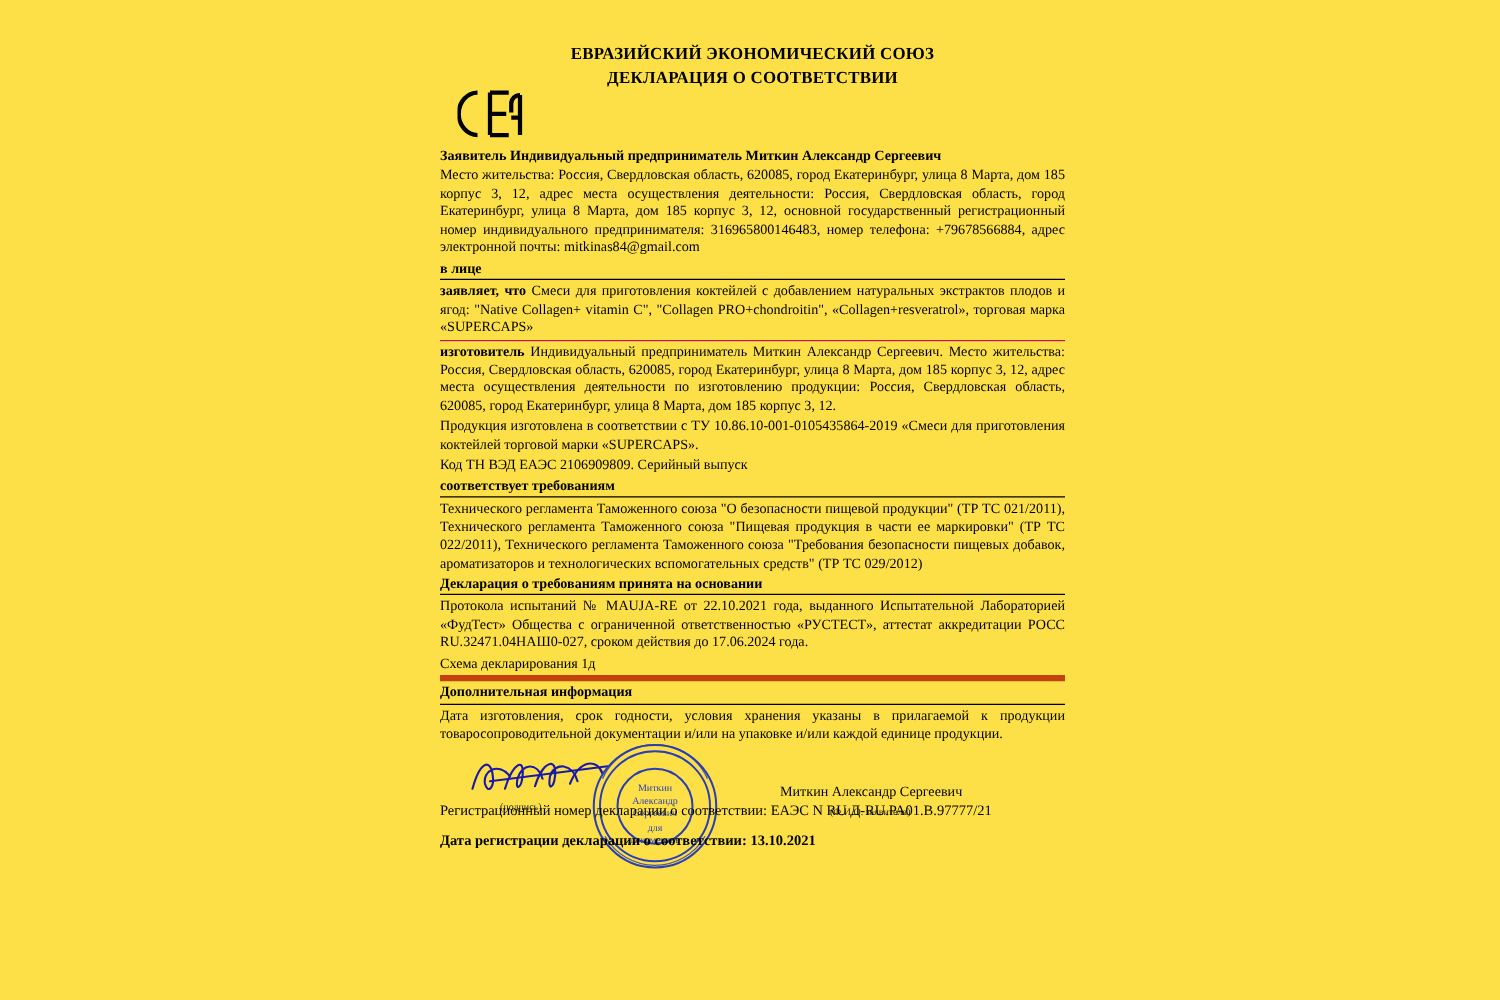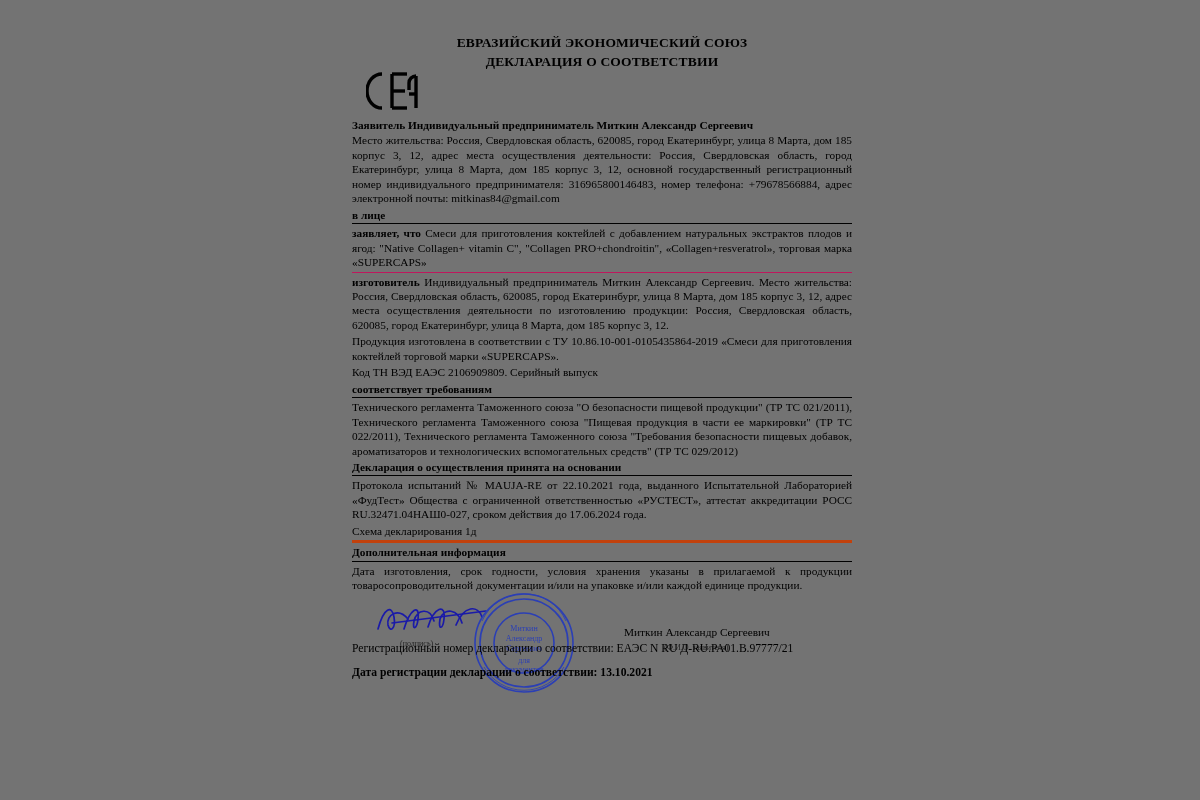--- a/index.html
+++ b/index.html
@@ -9,21 +9,21 @@
   }
   body {
     width: 1200px;
     height: 800px;
     font-family: "Liberation Serif", serif;
   }
   .page {
     position: relative;
     width: 1200px;
     height: 800px;
-    background: #737373;
+    background: #fde047;
     overflow: hidden;
   }
   .doc {
     position: absolute;
     left: 352px;
     top: 34px;
     width: 500px;
     color: #000;
   }
   .title {
@@ -174,23 +174,23 @@
       <span class="b">изготовитель</span>
       <span>Индивидуальный предприниматель Миткин Александр Сергеевич. Место жительства: Россия, Свердловская область, 620085, город Екатеринбург, улица 8 Марта, дом 185 корпус 3, 12, адрес места осуществления деятельности по изготовлению продукции: Россия, Свердловская область, 620085, город Екатеринбург, улица 8 Марта, дом 185 корпус 3, 12.</span>
     </div>
 
     <div class="para">Продукция изготовлена в соответствии с ТУ 10.86.10-001-0105435864-2019 «Смеси для приготовления коктейлей торговой марки «SUPERCAPS».</div>
     <div class="para">Код ТН ВЭД ЕАЭС 2106909809. Серийный выпуск</div>
 
     <span class="section-label">соответствует требованиям</span>
     <div class="para">Технического регламента Таможенного союза "О безопасности пищевой продукции" (ТР ТС 021/2011), Технического регламента Таможенного союза "Пищевая продукция в части ее маркировки" (ТР ТС 022/2011), Технического регламента Таможенного союза "Требования безопасности пищевых добавок, ароматизаторов и технологических вспомогательных средств" (ТР ТС 029/2012)</div>
 
-    <span class="section-label">Декларация о осуществления принята на основании</span>
+    <span class="section-label">Декларация о требованиям принята на основании</span>
     <div class="para">Протокола испытаний № MAUJA-RE от 22.10.2021 года, выданного Испытательной Лабораторией «ФудТест» Общества с ограниченной ответственностью «РУСТЕСТ», аттестат аккредитации РОСС RU.32471.04НАШ0-027, сроком действия до 17.06.2024 года.</div>
-    <div class="para" style="border-bottom:3px solid #c2410c; padding-bottom:2px;">Схема декларирования 1д</div>
+    <div class="para" style="border-bottom:5px solid #c2410c; padding-bottom:2px;">Схема декларирования 1д</div>
 
     <span class="section-label">Дополнительная информация</span>
     <div class="para">Дата изготовления, срок годности, условия хранения указаны в прилагаемой к продукции товаросопроводительной документации и/или на упаковке и/или каждой единице продукции.</div>
 
 
     <div class="sign-area">
       <svg class="sig-scribble" viewBox="0 0 120 40">
         <g fill="none" stroke="#1a1aa8" stroke-width="1.7" stroke-linecap="round">
           <path d="M4 30 C 10 8, 18 6, 20 18 C 22 30, 16 34, 14 26 C 12 16, 24 8, 34 20"></path>
           <path d="M30 30 C 36 10, 46 4, 44 20 C 43 30, 38 32, 40 22 C 43 10, 56 8, 60 22"></path>

